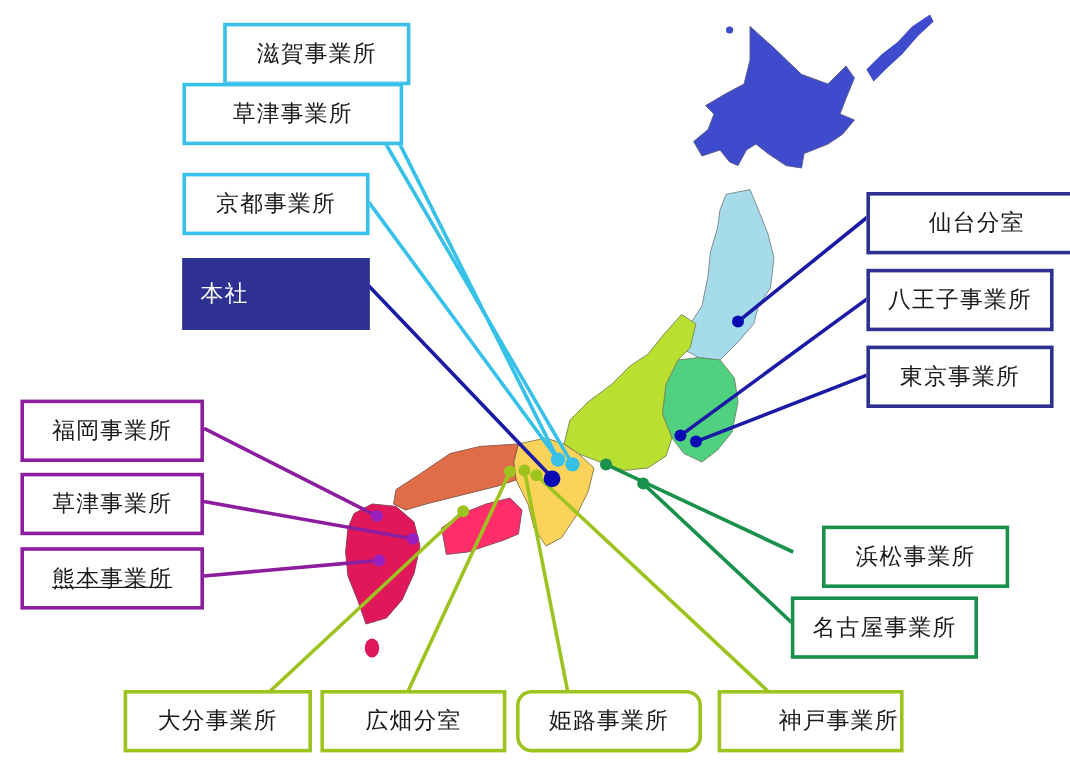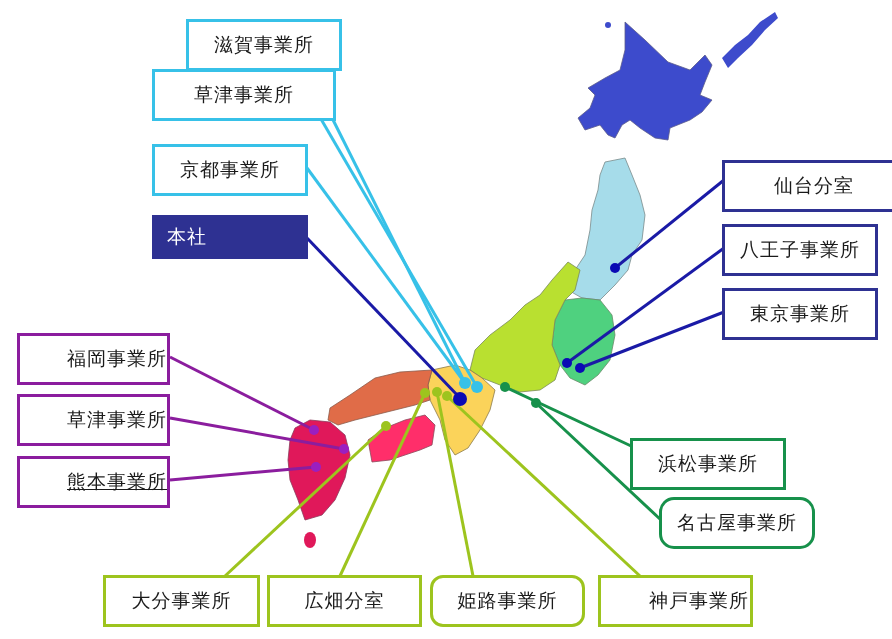--- a/index.html
+++ b/index.html
@@ -5,21 +5,21 @@
   html, body { margin:0; padding:0; background:#ffffff; }
   body { width:892px; height:639px; position:relative; overflow:hidden;
          font-family:"DejaVu Sans","Liberation Sans",sans-serif; }
   #map { position:absolute; left:0; top:0; width:892px; height:639px; }
   .lbl { position:absolute; box-sizing:border-box; background:#fff;
          display:flex; align-items:center; justify-content:center;
          font-size:19px; color:#1a1a1a; letter-spacing:1px; border:3px solid; }
   .lbl.hq { background:#2e3192; color:#fff; justify-content:flex-start; padding-left:12px; border-color:#2e3192; }
   .c-cyan { border-color:#37c1e8; }
   .c-navy { border-color:#2e3192; }
-  .c-purple { border-color:#8b1d9e;justify-content:flex-end; }
+  .c-purple { border-color:#8b1d9e; }
   .c-green { border-color:#17914b; }
   .c-lime { border-color:#9dc41e; }
 </style>
 </head>
 <body>
 
 <svg id="map" viewBox="0 0 892 639" xmlns="http://www.w3.org/2000/svg">
 
   <g>
     <path d="M625,22 L645,40 L668,62 L690,70 L705,55 L712,65 L705,82 L700,95 L712,100 L702,112 L690,120 L670,128 L668,140 L655,138 L640,128 L630,120 L622,125 L615,138 L608,135 L600,125 L585,130 L578,118 L590,108 L595,95 L588,88 L605,78 L620,70 L625,50 Z" fill="#3d4bcc" stroke="#5a5a8a" stroke-width="0.8"></path>
@@ -96,21 +96,21 @@
 
 <div class="lbl c-cyan" style="left:152px;top:19px;width:156px;height:52px;margin-left:34px;">
     <span>滋賀事業所</span>
   </div>
 <div class="lbl c-cyan" style="left:152px;top:69px;width:184px;height:52px;">
     <span>草津事業所</span>
   </div>
 <div class="lbl c-cyan" style="left:152px;top:144px;width:156px;height:52px;">
     <span>京都事業所</span>
   </div>
-<div class="lbl hq" style="left:152px;top:215px;width:156px;height:44px;">
+<div class="lbl hq" style="left:152px;top:215px;width:156px;height:60px;">
     <span>本社</span>
   </div>
 
 <div class="lbl c-navy" style="left:722px;top:160px;width:184px;height:52px;">
     <span>仙台分室</span>
   </div>
 <div class="lbl c-navy" style="left:722px;top:224px;width:156px;height:52px;">
     <span>八王子事業所</span>
   </div>
 <div class="lbl c-navy" style="left:722px;top:288px;width:156px;height:52px;">
@@ -120,24 +120,24 @@
 <div class="lbl c-purple" style="left:17px;top:333px;width:153px;height:52px;">
     <span>福岡事業所</span>
   </div>
 <div class="lbl c-purple" style="left:17px;top:394px;width:153px;height:52px;">
     <span>草津事業所</span>
   </div>
 <div class="lbl c-purple" style="left:17px;top:456px;width:153px;height:52px;text-decoration:underline;">
     <span>熊本事業所</span>
   </div>
 
-<div class="lbl c-green" style="left:630px;top:438px;width:156px;height:52px;">
+<div class="lbl c-green" style="left:685px;top:438px;width:156px;height:52px;">
     <span>浜松事業所</span>
   </div>
-<div class="lbl c-green" style="left:659px;top:497px;width:156px;height:52px;border-radius:15px;">
+<div class="lbl c-green" style="left:659px;top:497px;width:156px;height:52px;">
     <span>名古屋事業所</span>
   </div>
 
 <div class="lbl c-lime" style="left:103px;top:575px;width:157px;height:52px;">
     <span>大分事業所</span>
   </div>
 <div class="lbl c-lime" style="left:267px;top:575px;width:155px;height:52px;">
     <span>広畑分室</span>
   </div>
 <div class="lbl c-lime" style="left:430px;top:575px;width:155px;height:52px;border-radius:13px;">

